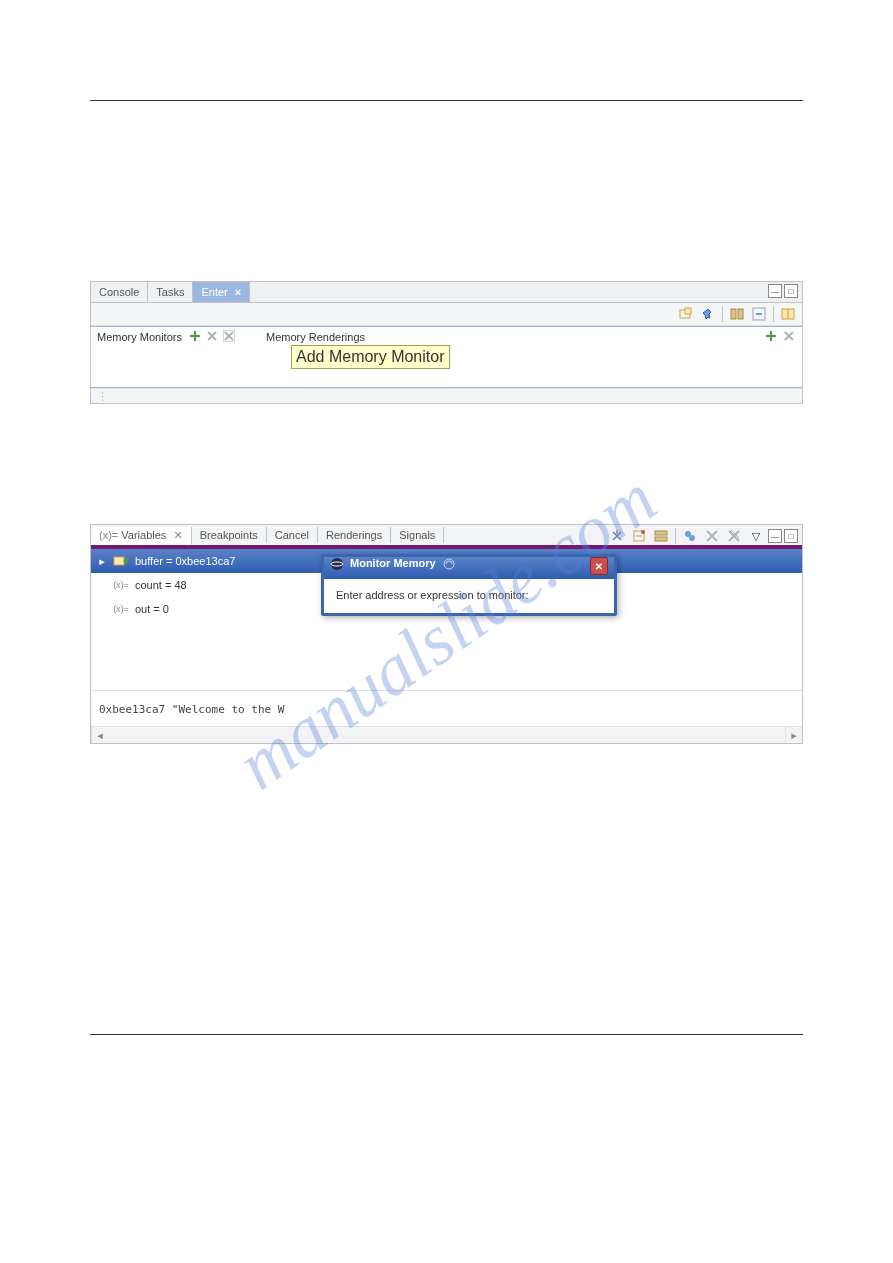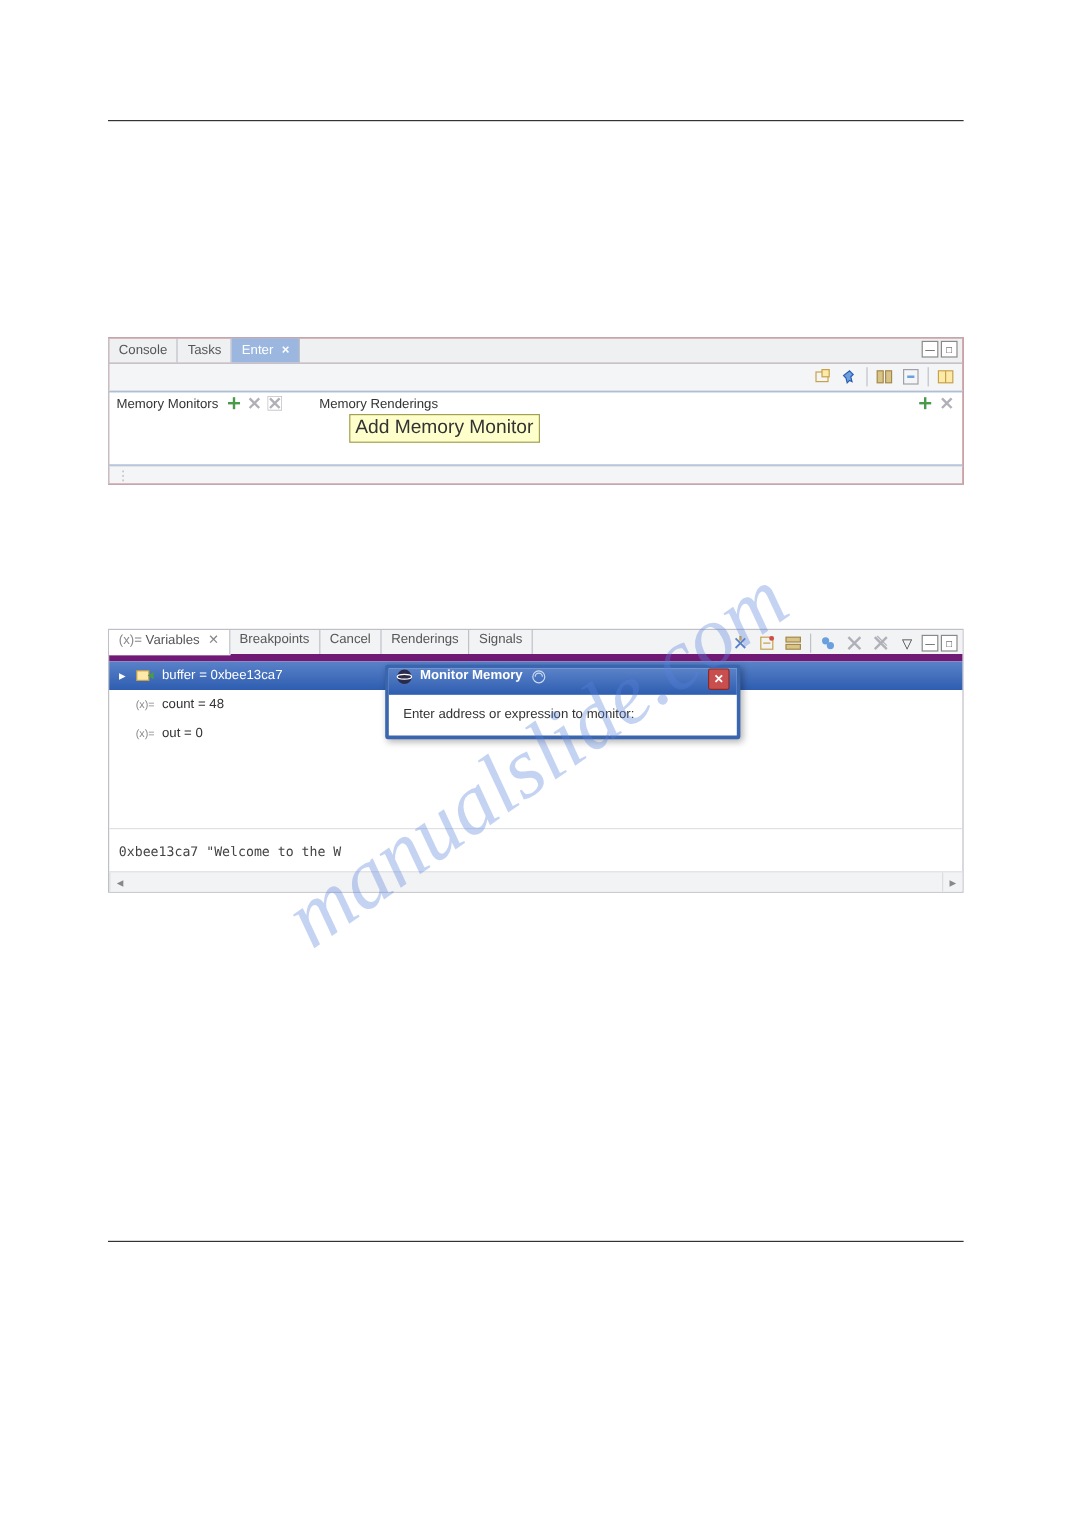--- a/index.html
+++ b/index.html
@@ -23,21 +23,21 @@
 .memlabel{padding:4px 6px 0 6px;color:#333;white-space:nowrap}
 .memctrl{display:flex;align-items:center;gap:3px;padding-top:2px}
 .monlabel{padding:4px 6px 0 6px;color:#333;margin-left:24px}
 .memright{margin-left:auto;display:flex;align-items:center;gap:4px;padding:2px 6px 0 0}
 .plus-btn{width:14px;height:14px;display:inline-flex;align-items:center;justify-content:center}
 .tooltip{position:absolute;left:200px;top:18px;background:#ffffcc;border:1px solid #a0a050;padding:2px 4px;font-size:16px;color:#333;white-space:nowrap}
 .statbar{height:14px;border-top:1px solid #e0e0e4;background:#f4f5f7;display:flex;align-items:center;padding-left:6px}
 .grip{width:10px;color:#bbb}
 
 .panel2{border:1px solid #bfbfc8;background:#fff;position:relative;height:220px;box-sizing:border-box}
-.tabbar2{display:flex;background:#f2f3f5;border-bottom:6px solid #701a75;height:20px;position:relative}
+.tabbar2{display:flex;align-items:center;background:#f2f3f5;border-bottom:4px solid #701a75;height:20px;position:relative}
 .tabbar2 .tab2{padding:2px 8px;border-right:1px solid #c0c0c8;color:#555;cursor:default;white-space:nowrap}
 .tabbar2 .tab2.active{background:#fff;border-bottom:1px solid #fff;margin-bottom:-1px}
 .tb2-icons{position:absolute;right:4px;top:1px;display:flex;align-items:center;gap:2px}
 .tree{padding:0;margin:0}
 .tree-row{display:flex;align-items:center;height:24px;padding:0 6px;gap:6px}
 .tree-row.selected{background:linear-gradient(#5a82c8,#2e5db0);color:#fff}
 .tree-row .twisty{width:10px;text-align:center;color:#444}
 .tree-row.selected .twisty{color:#fff}
 .varicon{width:16px;height:16px;display:inline-flex;align-items:center;justify-content:center;font-size:9px;border-radius:2px}
 

